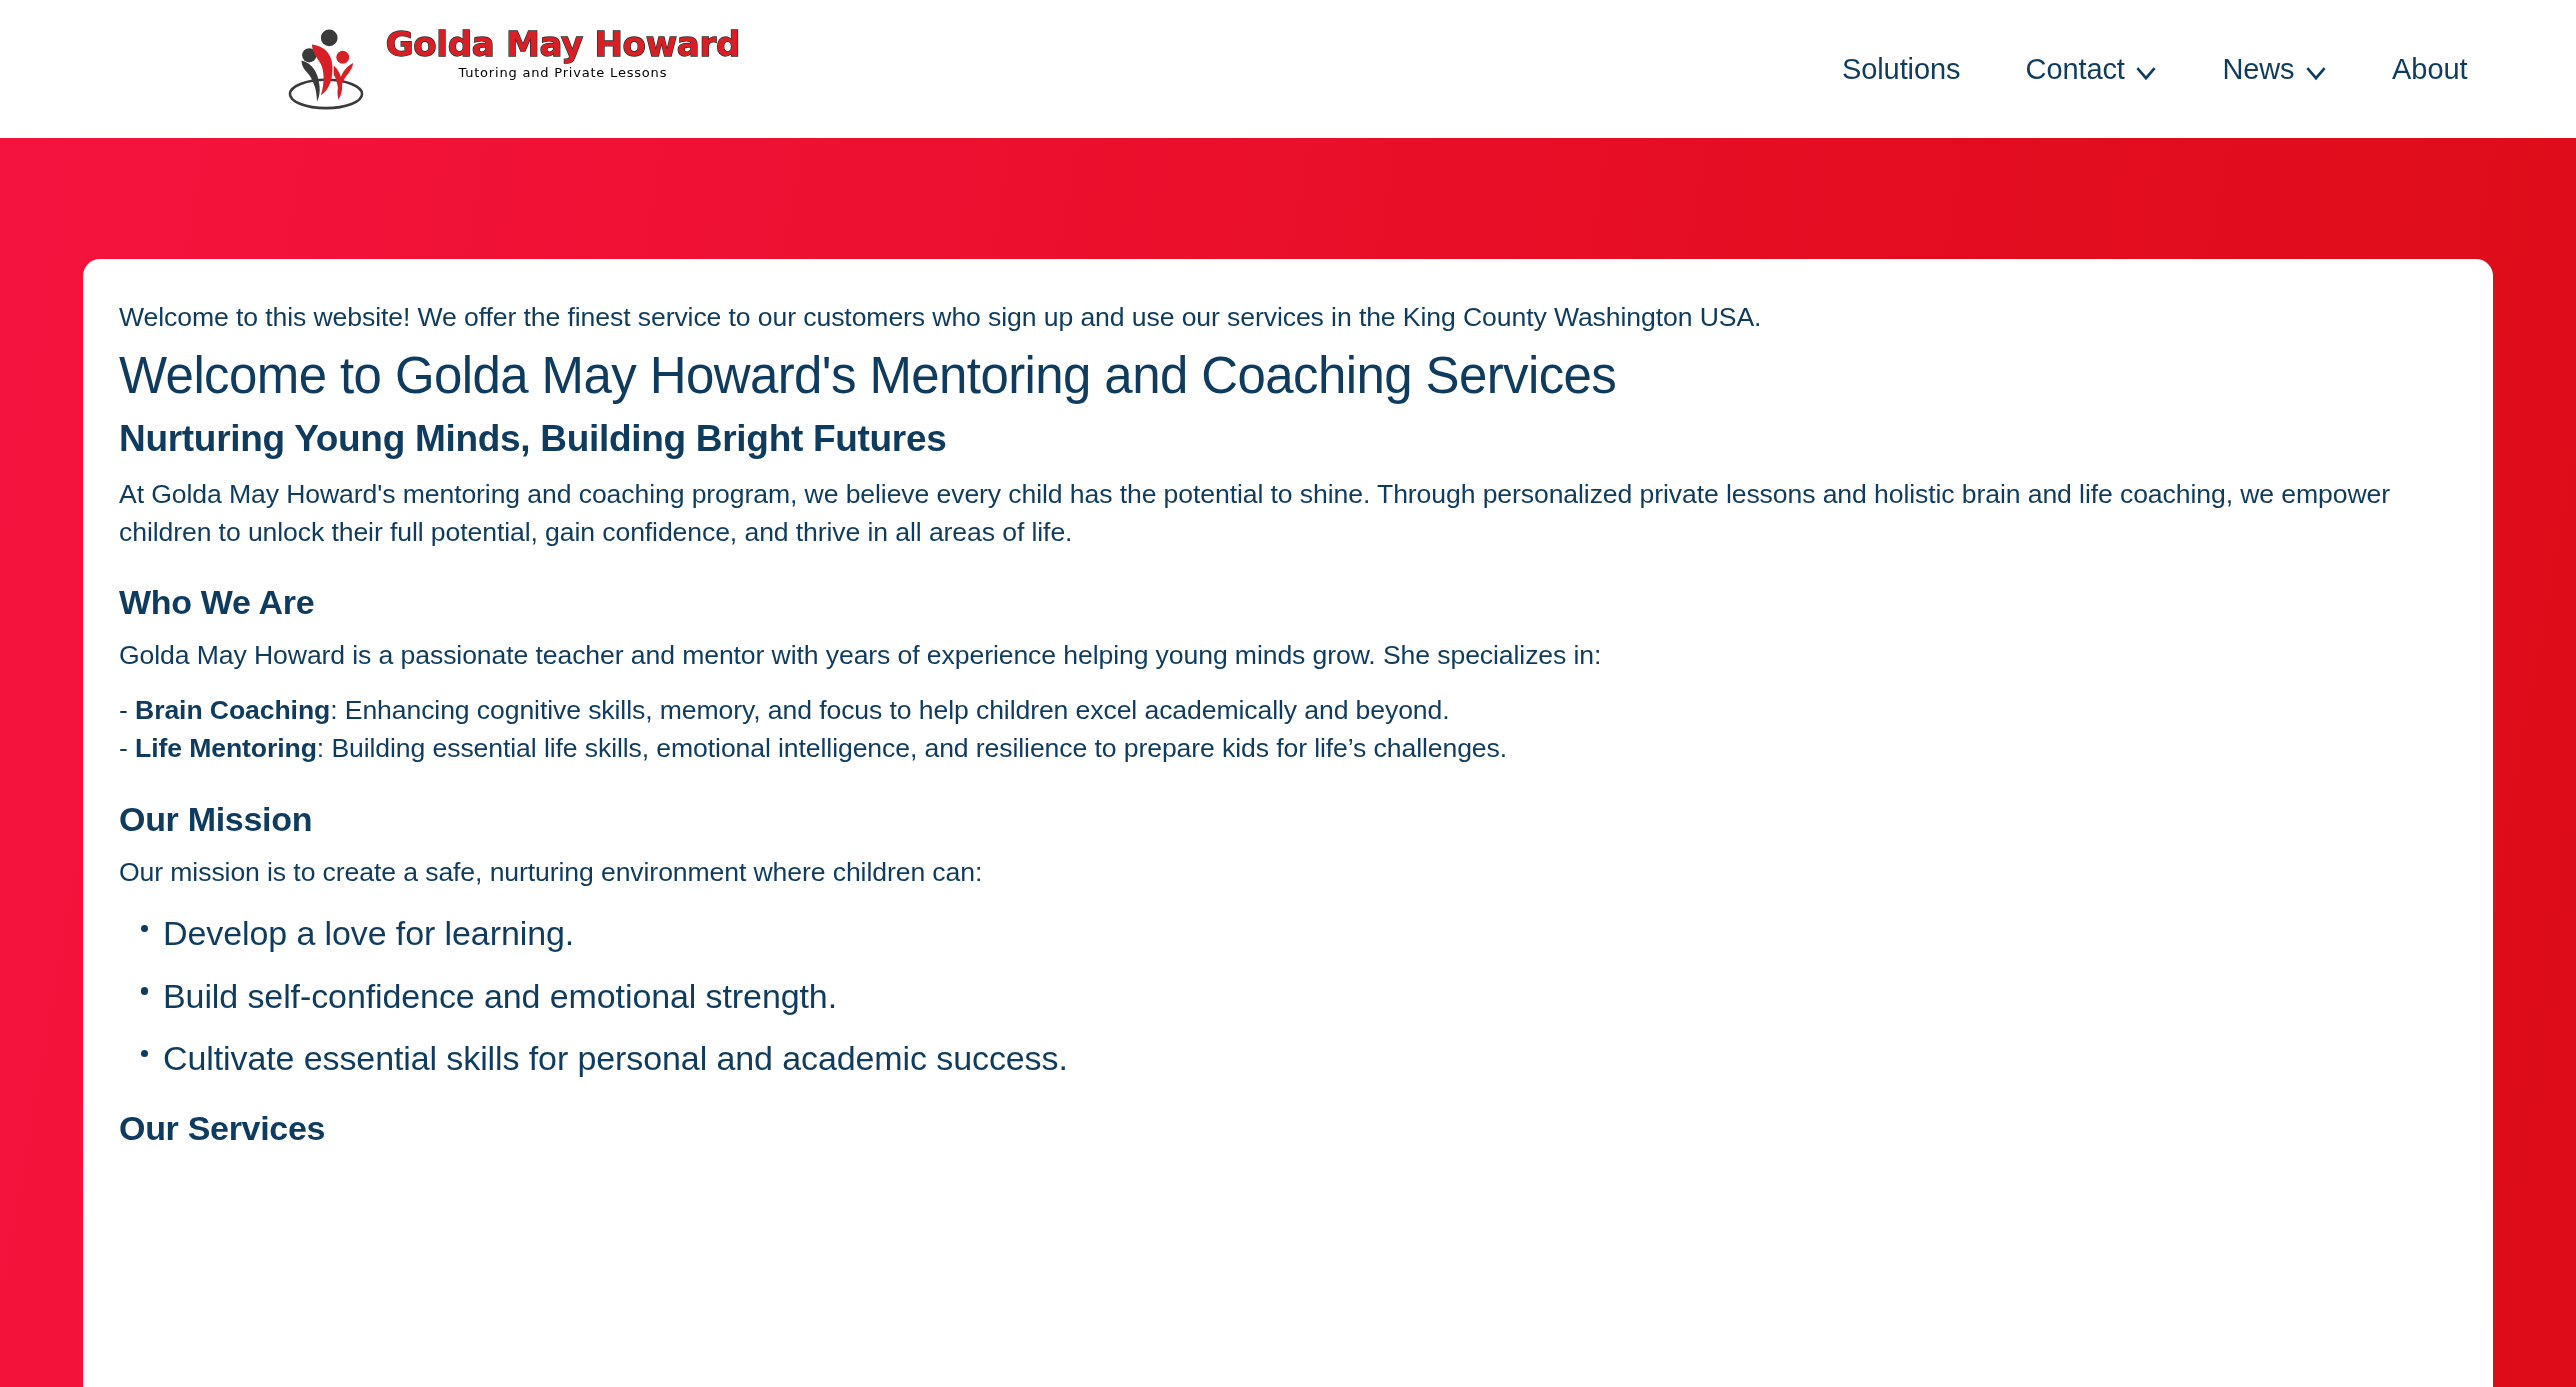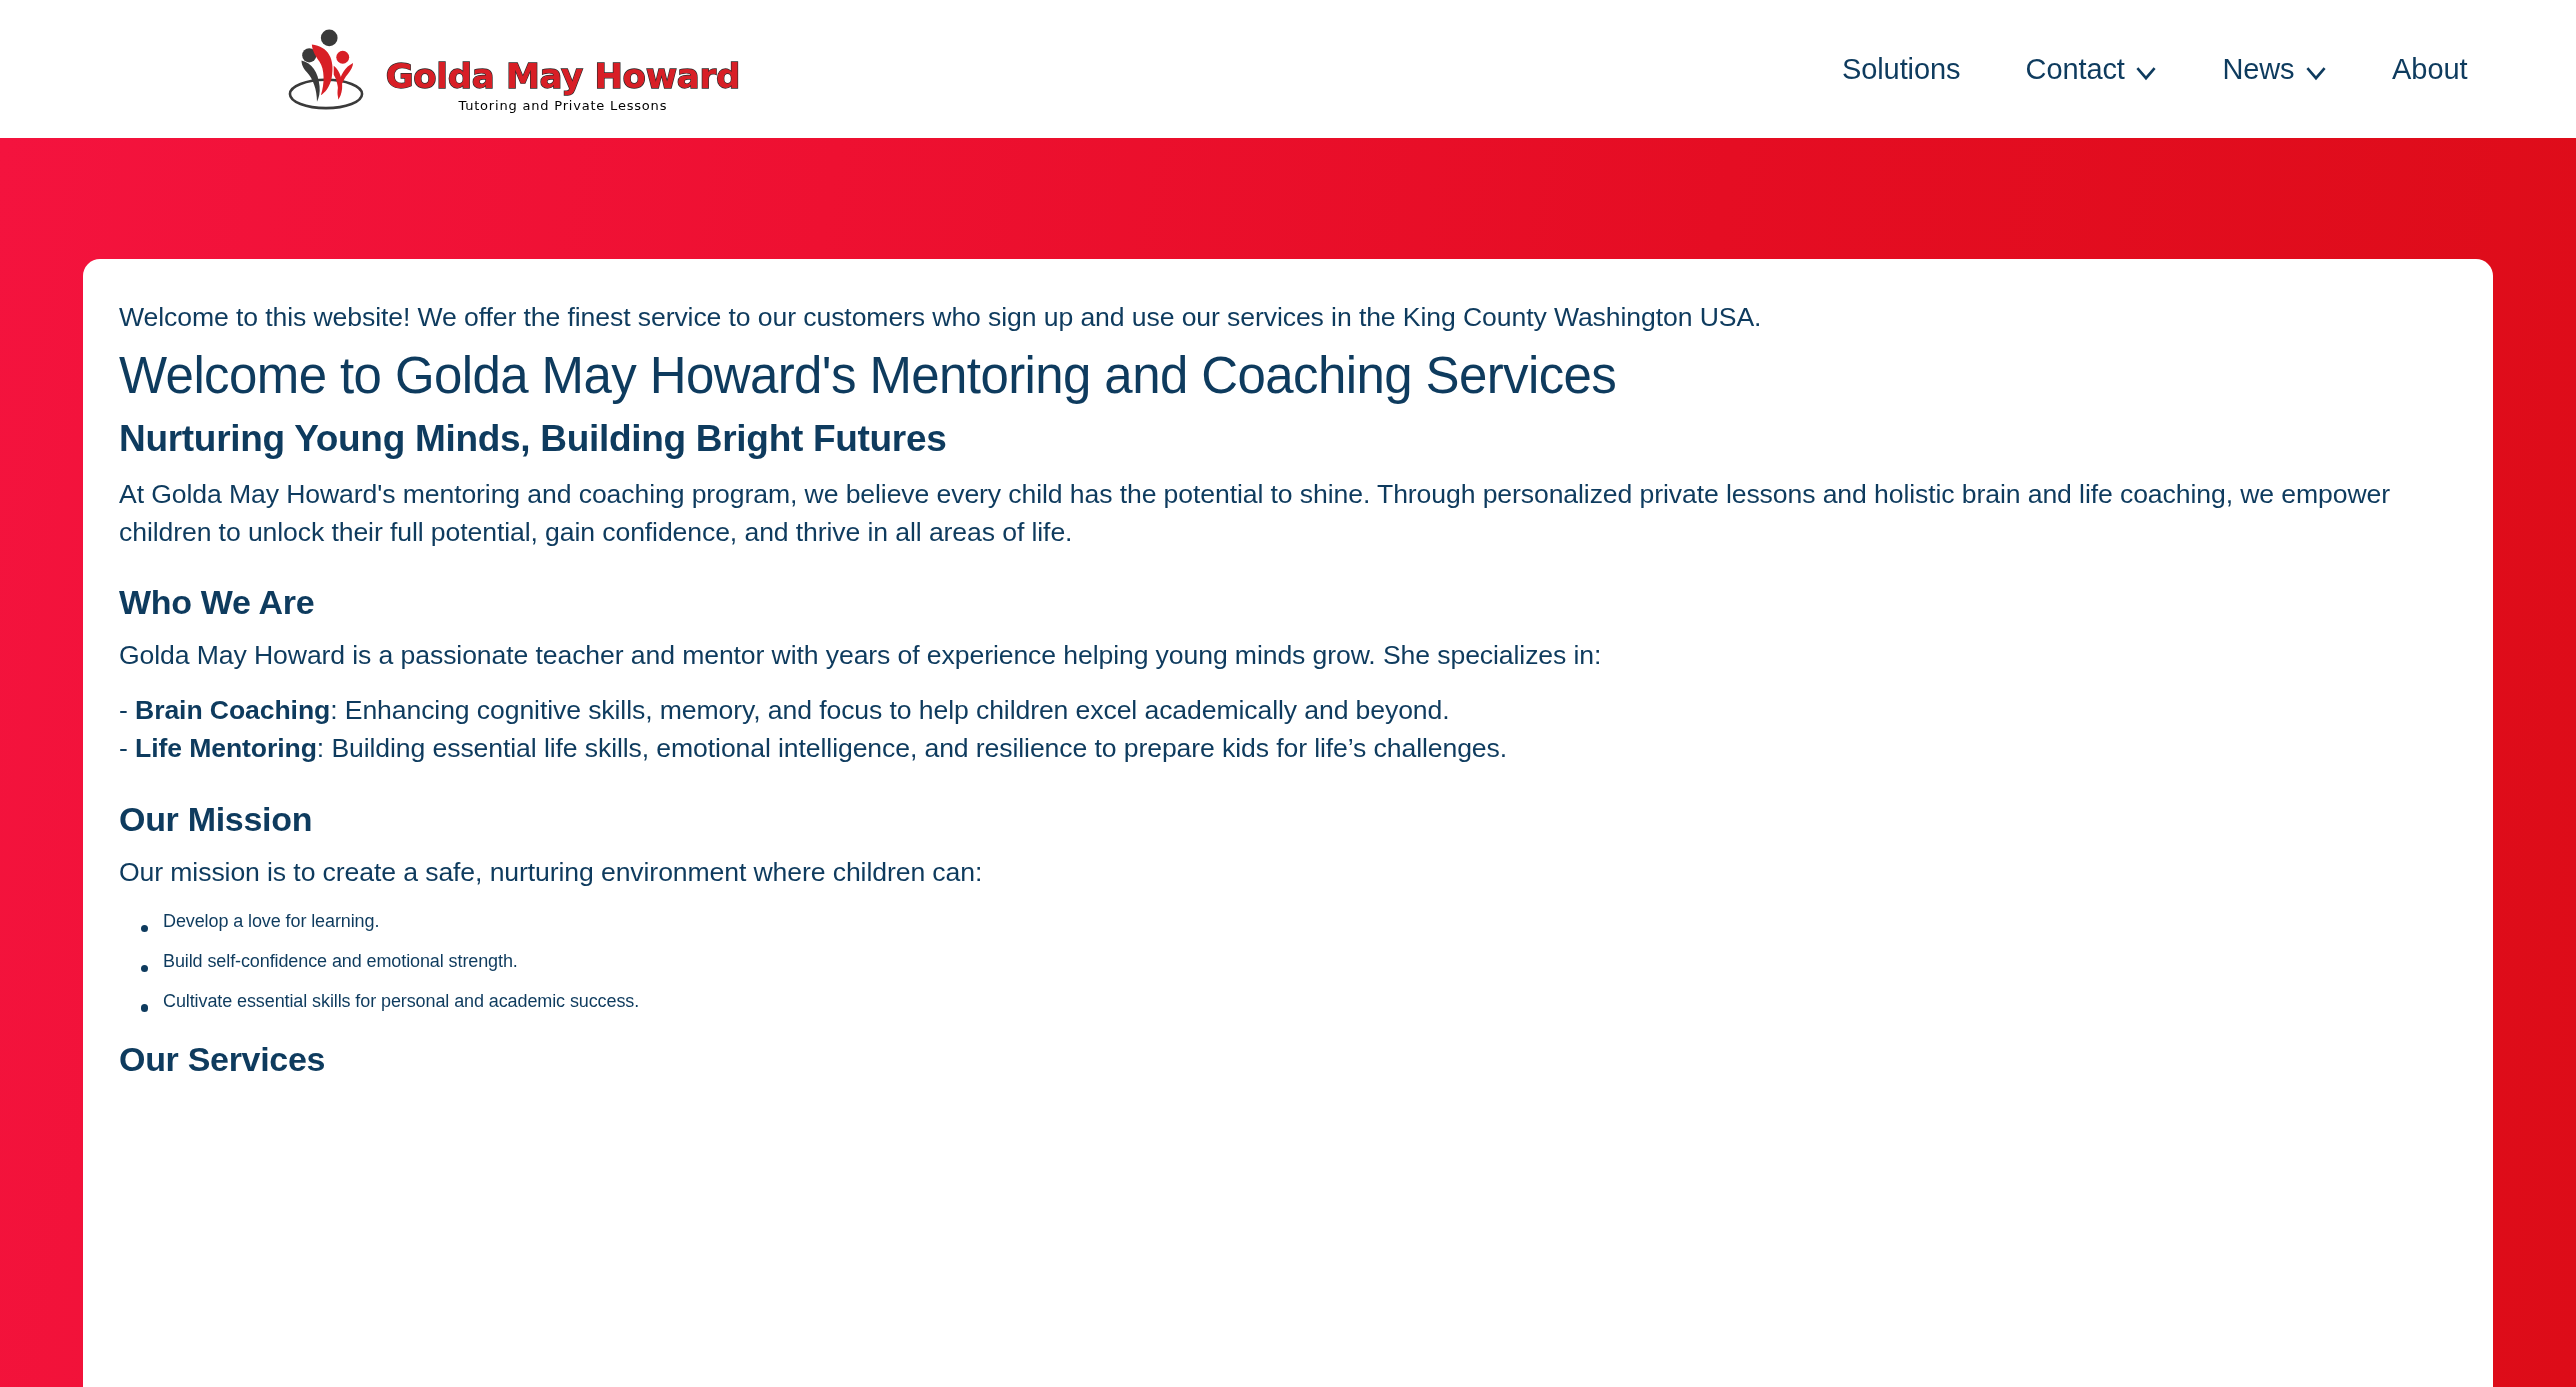--- a/index.html
+++ b/index.html
@@ -22,21 +22,21 @@
     background: #ffffff;
     display: flex;
     align-items: center;
     box-sizing: border-box;
     padding: 0 84px 0 278px;
     z-index: 5;
   }
 
   .brand {
     display: flex;
-    align-items: flex-end;
+    align-items: flex-start;
     gap: 11.7px;
     flex: 0 0 auto;
   }
 
   .brand-mark {
     width: 96px;
     height: 85px;
     flex: 0 0 auto;
     display: block;
   }
@@ -174,21 +174,21 @@
     white-space: nowrap;
   }
 
   .dash-list b {
     font-weight: 700;
   }
 
   ul.bullet-list {
     margin: 18px 0 0 0;
     padding-left: 44px;
-    font-size: 18px;
+    font-size: 34px;
     line-height: 1.42;
     letter-spacing: -0.1px;
     list-style: none;
   }
 
   ul.bullet-list li {
     position: relative;
     margin: 0 0 14.2px 0;
   }
 

